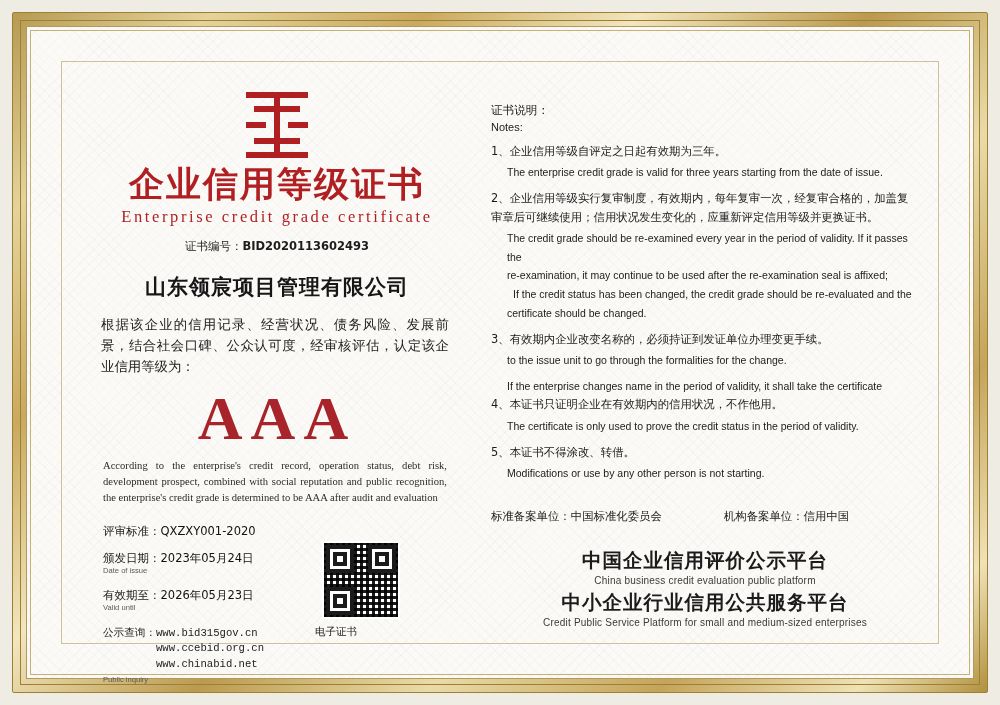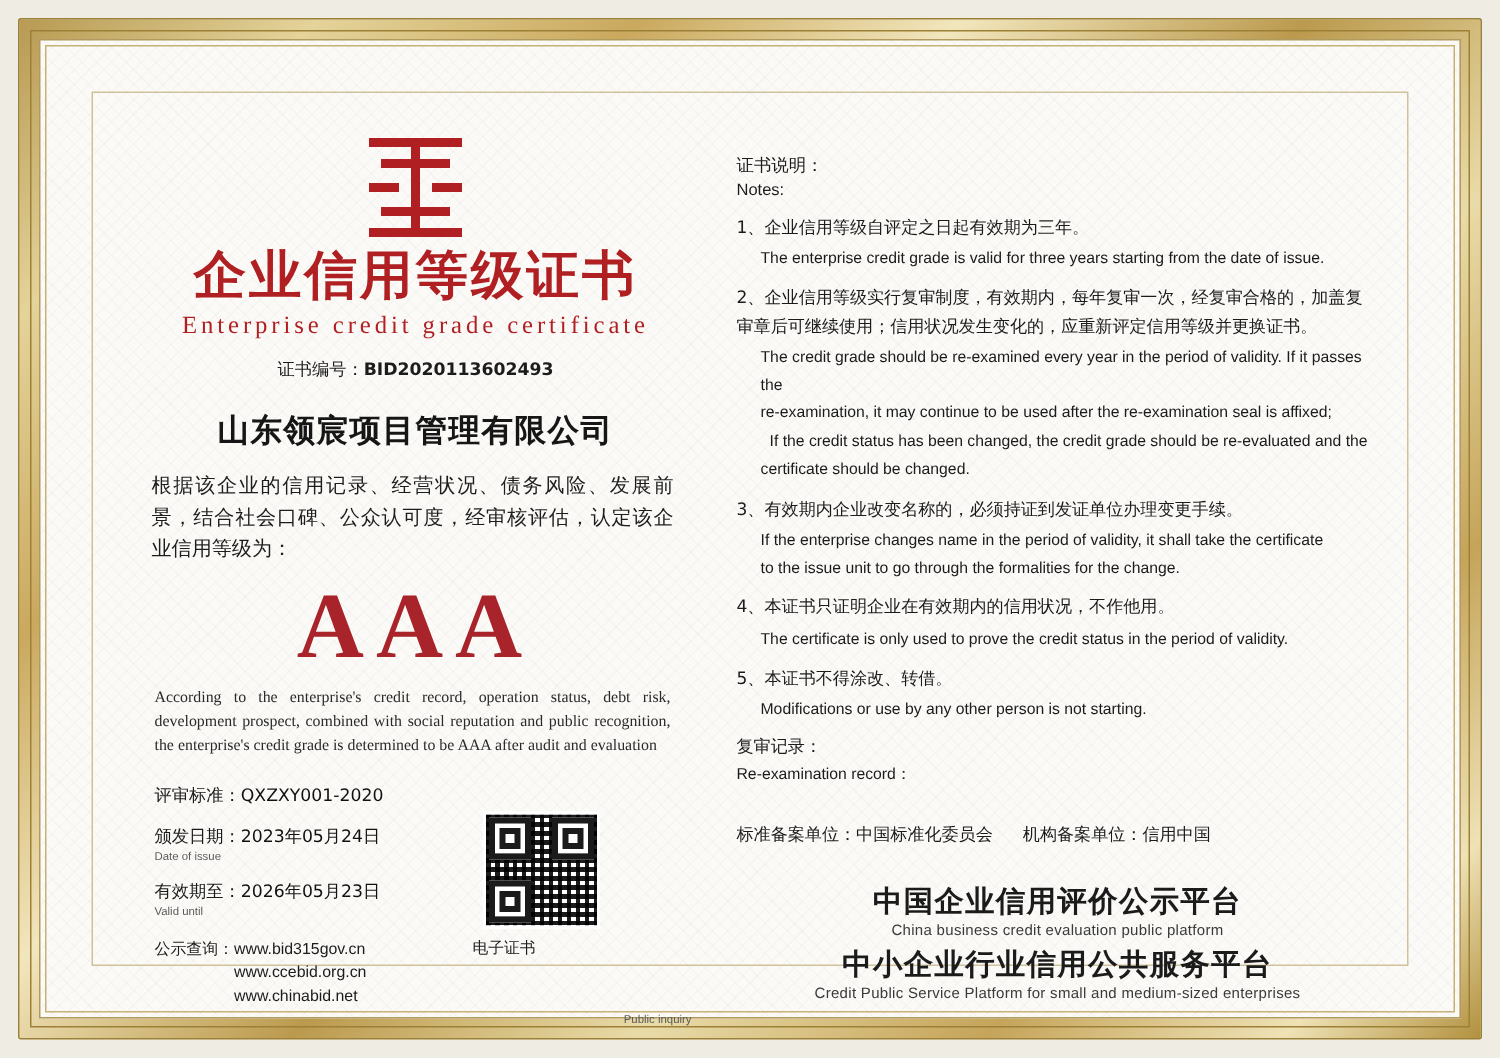--- a/index.html
+++ b/index.html
@@ -174,36 +174,35 @@
     color: #5a5a5a;
     display: block;
     margin-top: 1px;
   }
 
   .inquiry {
     margin: 14px 0 0 10px;
     text-align: left;
   }
   .inquiry .iq-row {
-    font-family: Liberation Sans, sans-serif;
+    font-family: Liberation Mono, monospace;
     font-size: 10.6px;
     color: #1b1b1b;
     line-height: 1.45;
     white-space: nowrap;
   }
   .inquiry .iq-urls {
     display: inline-block;
     vertical-align: top;
   }
   .inquiry .iq-en {
     font-family: "Liberation Sans", sans-serif;
     font-size: 7.6px;
     color: #5a5a5a;
     margin-top: 3px;
-    text-align: right;
   }
 
   
   .qr-wrap {
     position: absolute;
     left: 248px;
     top: 474px;
     width: 92px;
     text-align: left;
   }
@@ -290,21 +289,21 @@
   }
   .reexam .r-en {
     font-family: "Liberation Sans", sans-serif;
     font-size: 10.5px;
     color: #1b1b1b;
   }
 
   .filing-row {
     margin-top: 26px;
     display: flex;
-    gap: 20px;
+    gap: 62px;
     font-family: "DejaVu Sans", sans-serif;
     font-size: 11.4px;
     color: #1b1b1b;
     white-space: nowrap;
   }
 
   .platform-block {
     margin-top: 24px;
     text-align: center;
     position: relative;
@@ -414,38 +413,34 @@
         <div>
           <p class="note-cn">2、企业信用等级实行复审制度，有效期内，每年复审一次，经复审合格的，加盖复审章后可继续使用；信用状况发生变化的，应重新评定信用等级并更换证书。</p>
           <p class="note-en" style="margin-bottom:0">The credit grade should be re-examined every year in the period of validity. If it passes the</p>
           <p class="note-en" style="margin-bottom:0">re-examination, it may continue to be used after the re-examination seal is affixed;</p>
           <p class="note-en indent" style="margin-bottom:0">If the credit status has been changed, the credit grade should be re-evaluated and the</p>
           <p class="note-en">certificate should be changed.</p>
         </div>
 
         <div>
           <p class="note-cn">3、有效期内企业改变名称的，必须持证到发证单位办理变更手续。</p>
+          <p class="note-en">to the issue unit to go through the formalities for the change.</p>
           <p class="note-en" style="margin-bottom:0">If the enterprise changes name in the period of validity, it shall take the certificate</p>
-          <p class="note-en">to the issue unit to go through the formalities for the change.</p>
         </div>
 
         <div>
           <p class="note-cn">4、本证书只证明企业在有效期内的信用状况，不作他用。</p>
           <p class="note-en">The certificate is only used to prove the credit status in the period of validity.</p>
         </div>
 
         <div>
           <p class="note-cn">5、本证书不得涂改、转借。</p>
           <p class="note-en">Modifications or use by any other person is not starting.</p>
         </div>
 
-        <div class="reexam">
-          <div class="r-cn">复审记录：</div>
-          <div class="r-en">Re-examination record：</div>
-        </div>
 
         <div class="filing-row">
           <div>
             <span>标准备案单位：</span><span>中国标准化委员会</span>
           </div>
           <div>
             <span>机构备案单位：</span><span>信用中国</span>
           </div>
         </div>
 

